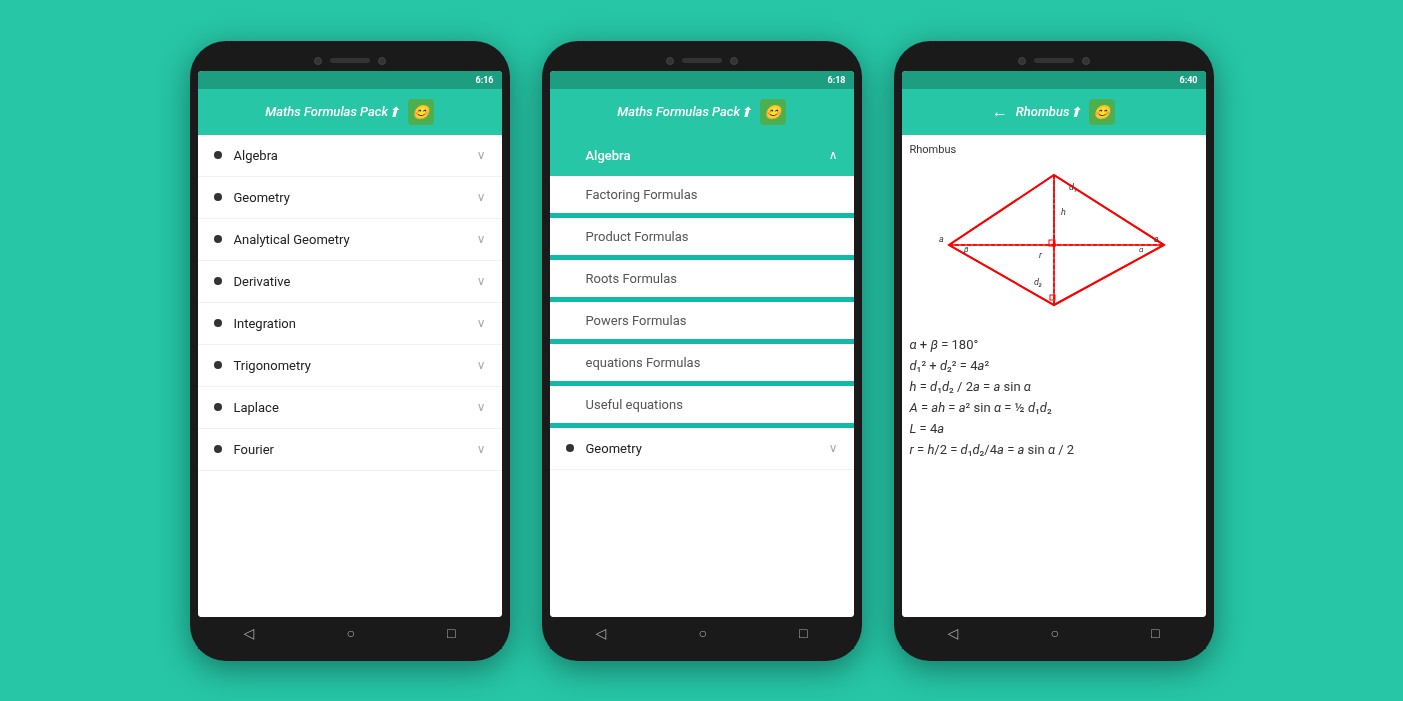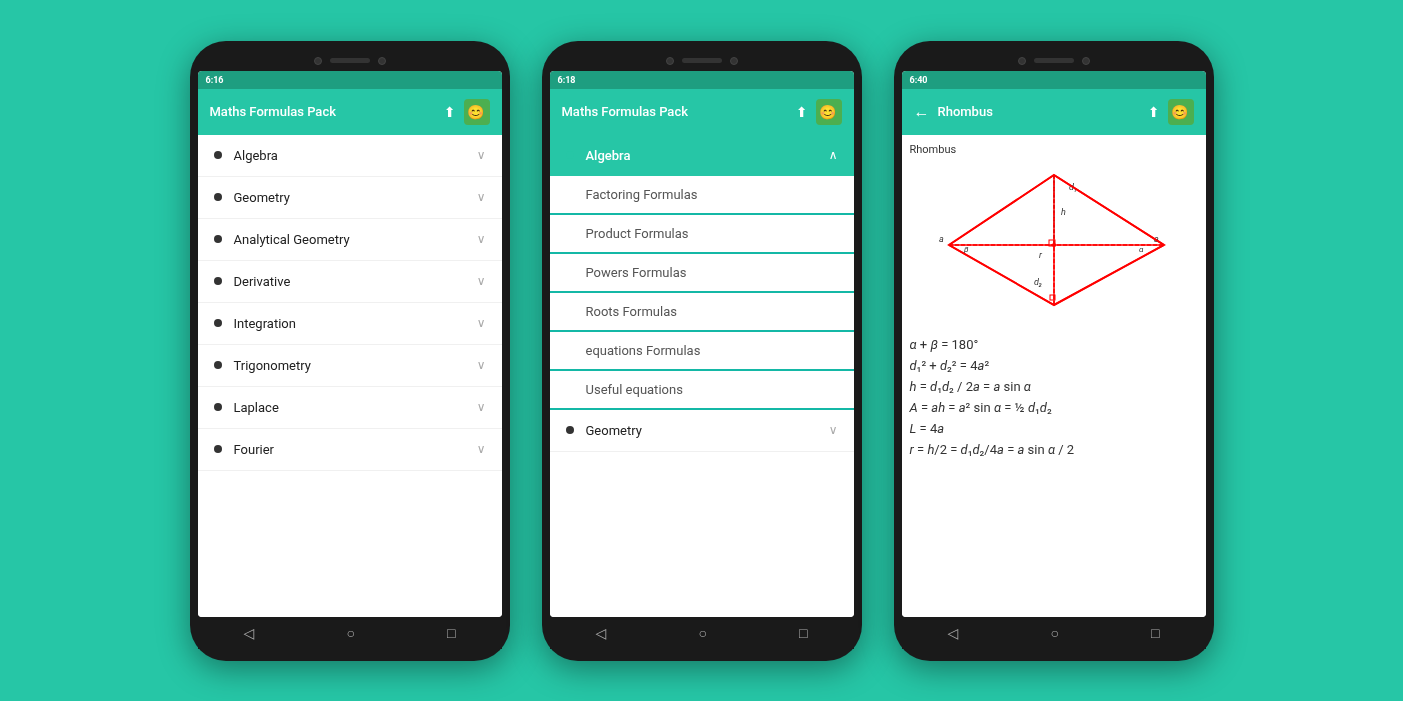--- a/index.html
+++ b/index.html
@@ -60,38 +60,40 @@
       background: #f5f5f5;
       border-radius: 4px;
       overflow: hidden;
       display: flex;
       flex-direction: column;
     }
 
     .status-bar {
       background: #1e9e80;
       display: flex;
+      justify-content: flex-end;
       align-items: center;
       padding: 2px 8px;
       height: 18px;
     }
 
     .status-bar-text {
       color: white;
       font-size: 9px;
       font-weight: bold;
     }
 
     .app-toolbar {
       background: #26C6A6;
       padding: 10px 12px;
       display: flex;
       align-items: center;
-      justify-content: space-between;
+      justify-content: center;
       min-height: 44px;
+      font-style: italic;
     }
 
     .app-toolbar-left {
       display: flex;
       align-items: center;
       gap: 8px;
     }
 
     .toolbar-back {
       color: white;
@@ -205,21 +207,21 @@
       font-weight: 500;
     }
 
     .category-header-chevron {
       color: white;
       font-size: 12px;
     }
 
     .sub-item {
       padding: 11px 16px 11px 36px;
-      border-bottom: 2px solid #14b8a6;
+      border-bottom: 5px solid #14b8a6;
       font-size: 13px;
       color: #555;
       cursor: pointer;
     }
 
     
     .rhombus-content {
       flex: 1;
       overflow-y: auto;
       background: white;
@@ -363,22 +365,22 @@
 
         <div class="category-header">
           <div class="category-header-left">
             <div class="bullet-active"></div>
             <span class="category-header-text">Algebra</span>
           </div>
           <span class="category-header-chevron">∧</span>
         </div>
         <div class="sub-item">Factoring Formulas</div>
         <div class="sub-item">Product Formulas</div>
+        <div class="sub-item">Roots Formulas</div>
         <div class="sub-item">Powers Formulas</div>
-        <div class="sub-item">Roots Formulas</div>
         <div class="sub-item">equations Formulas</div>
         <div class="sub-item">Useful equations</div>
 
         <div class="list-item">
           <div class="list-item-left">
             <div class="bullet"></div>
             <span class="list-item-text">Geometry</span>
           </div>
           <span class="chevron">∨</span>
         </div>

